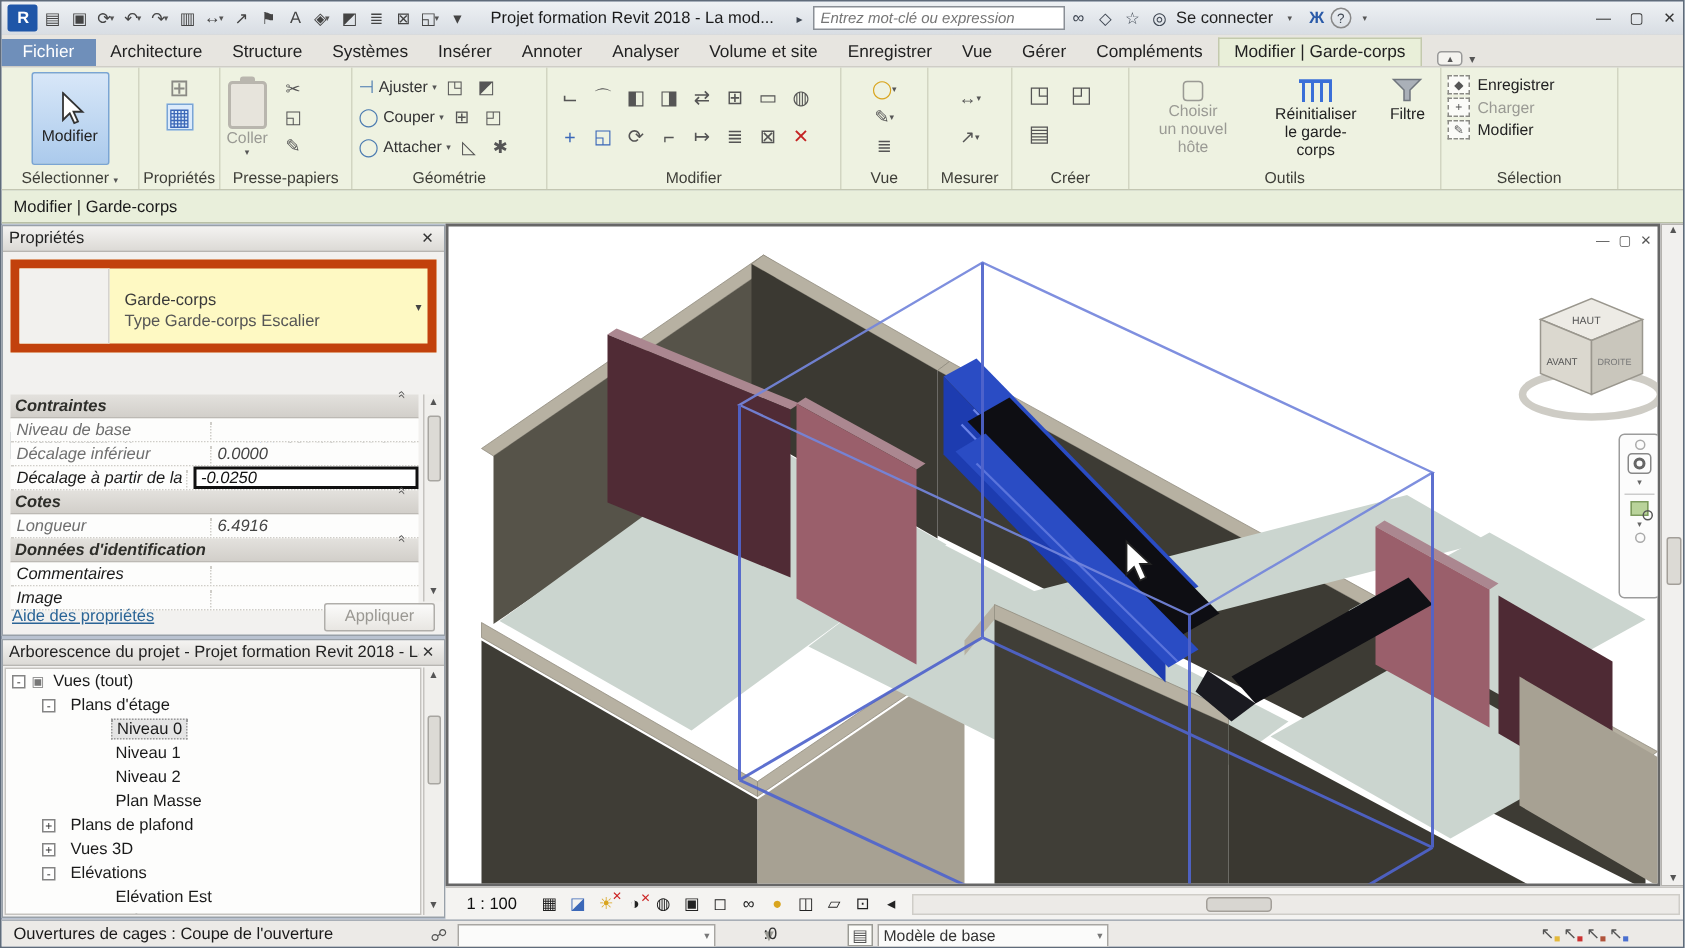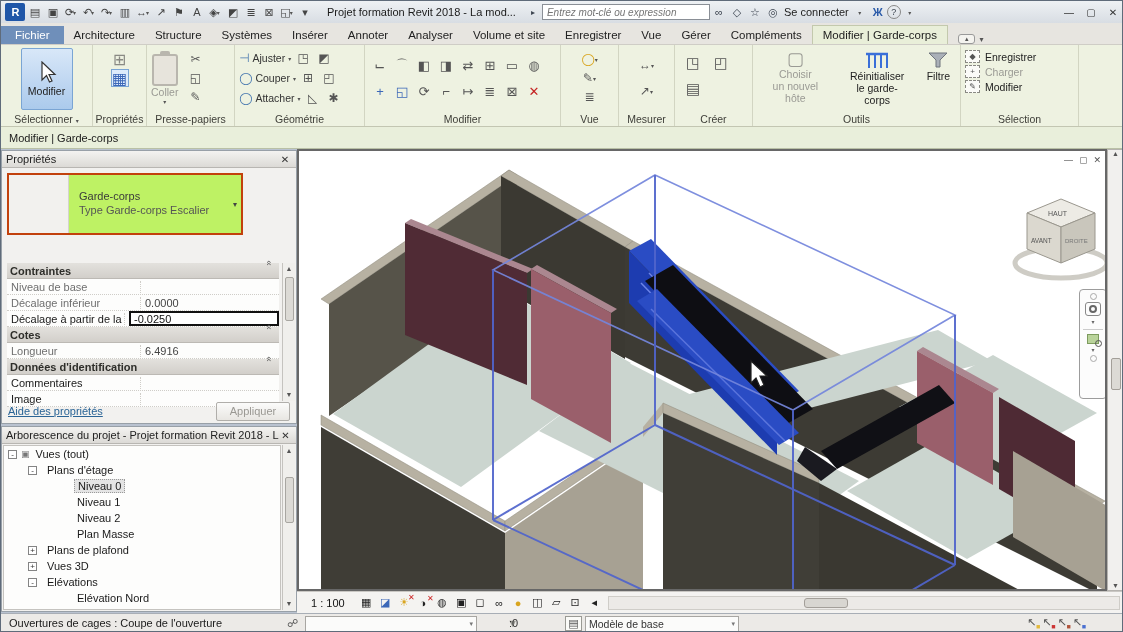--- a/index.html
+++ b/index.html
@@ -47,29 +47,29 @@
   .tool-btn{display:flex;flex-direction:column;align-items:center;justify-content:flex-start;font-size:10.5px;color:#222;text-align:center;line-height:12px;padding:2px 6px;}
   .sel-list{display:flex;flex-direction:column;justify-content:center;gap:2px;font-size:10.5px;color:#222;}
   .dashed-ic{display:inline-flex;align-items:center;justify-content:center;width:15px;height:13px;border:1px dashed #8a8a84;font-size:8px;color:#555;background:#fbfbf8;}
   
   #optionsbar{left:0;top:126px;width:1123px;height:22px;background:#e9efdb;border-bottom:1px solid #b9c0a6;font-size:11px;color:#1a1a1a;display:flex;align-items:center;padding-left:8px;}
   
   .palette{background:#f2f1ef;border:1px solid #98a0a8;}
   #props{left:0;top:149px;width:296px;height:274px;}
   .phead{height:17px;background:linear-gradient(#f4f3f1,#dcdad6);border-bottom:1px solid #b8b6b2;display:flex;align-items:center;font-size:11px;color:#222;padding:0 4px;}
   .phead .x{margin-left:auto;color:#333;font-size:10px;width:14px;text-align:center;}
-  #typesel{position:absolute;left:5px;top:22px;width:236px;height:62px;background:#bef264;border:2px solid #c2410c;display:flex;}
+  #typesel{position:absolute;left:5px;top:22px;width:284px;height:62px;background:#fef9c3;border:6px solid #c2410c;display:flex;}
   #typesel .thumb{width:60px;border-right:1px solid #d5d3cf;background:#f2f1ee;}
   #typesel .tx{padding:14px 4px 0 10px;font-size:11px;color:#3a3a3a;line-height:14px;flex:1;}
   #typesel .dd{align-self:center;color:#444;font-size:8px;padding-right:4px;}
   #selrow{position:absolute;left:5px;top:88px;width:284px;height:20px;display:flex;align-items:center;gap:4px;margin-top:48px;}
   #type-combo{flex:0 0 158px;height:18px;border:1px solid #8a8f96;background:#fff;font-size:11px;display:flex;align-items:center;padding:0 3px;color:#111;}
   #type-combo .dd{margin-left:auto;font-size:7px;color:#444;}
   #edit-type{display:flex;align-items:center;gap:3px;font-size:13px;color:#222;}
-  .grid{position:absolute;left:5px;top:112px;width:272px;}
+  .grid{position:absolute;left:5px;top:112px;width:272px;font-style:italic;}
   .prow{display:flex;height:16px;border-bottom:1px dotted #cfcdc8;font-size:11px;align-items:center;background:#fdfdfc;}
   .prow .pl{width:134px;padding-left:4px;color:#1a1a1a;border-right:1px dotted #cfcdc8;white-space:nowrap;overflow:hidden;}
   .prow .pv{flex:1;padding-left:4px;color:#444;}
   .prow .pl.dim{color:#6f6f6f;}
   .sec{display:flex;height:16px;align-items:center;background:linear-gradient(#e3e1dd,#d2cfca);border-bottom:1px solid #bcb9b4;font-size:11px;font-weight:bold;color:#2e2e2a;padding-left:3px;}
   .sec .chev{margin-left:auto;padding-right:16px;color:#555;font-size:9px;font-weight:normal;}
   .editbox{display:inline-block;border:2px solid #111;background:#fff;padding:0 3px;height:15px;line-height:12px;color:#111;min-width:150px;}
   .vsb{position:absolute;right:1px;width:13px;background:#f0efec;border-left:1px solid #c5c3bf;}
   .vsb .ar{height:12px;text-align:center;font-size:7px;color:#555;line-height:12px;}
   .vsb .thumb{position:absolute;left:2px;width:9px;background:#dcdad5;border:1px solid #a8a6a1;border-radius:2px;}
@@ -576,20 +576,25 @@
           <span class="tic"></span>
           <span class="tlabel">Vues 3D</span>
         </div>
 
         <div class="trow" style="padding-left: 24px;">
           <span class="exp">-</span>
           <span class="tic"></span>
           <span class="tlabel">Elévations</span>
         </div>
 
+        <div class="trow leaf" style="padding-left: 54px;">
+          <span class="exp"></span>
+          <span class="tic"></span>
+          <span class="tlabel">Elévation Est</span>
+        </div>
 
         <div class="trow leaf" style="padding-left: 54px;">
           <span class="exp"></span>
           <span class="tic"></span>
           <span class="tlabel">Elévation Nord</span>
         </div>
       </div>
     <div class="vsb" style="top:18px;bottom:1px;">
       <div class="ar">▲</div>
       <div class="thumb" style="top:32px;height:46px;"></div>

